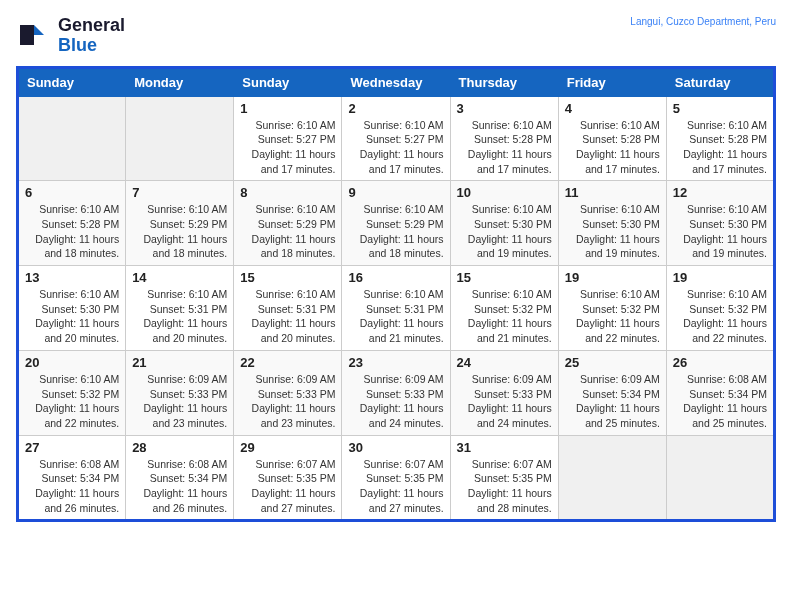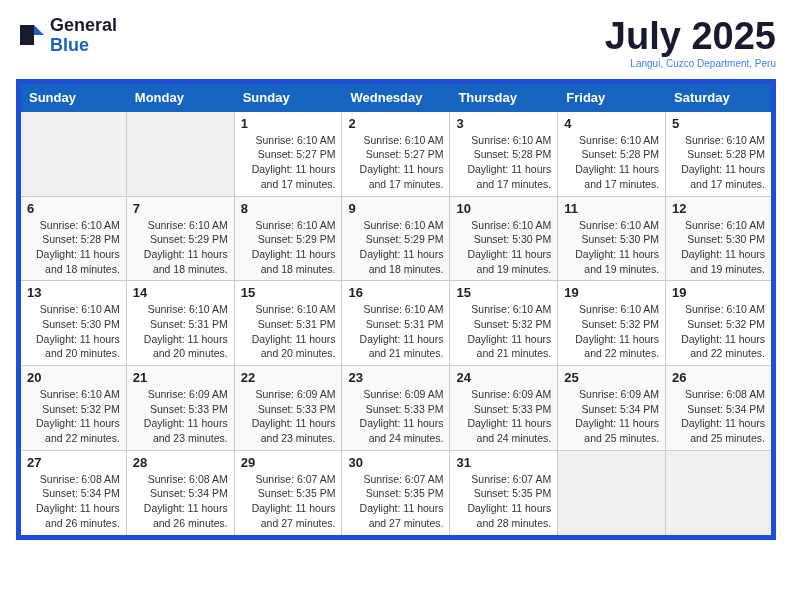--- a/index.html
+++ b/index.html
@@ -12,21 +12,21 @@
     }
     .header {
       display: flex;
       justify-content: space-between;
       align-items: flex-start;
       margin-bottom: 10px;
     }
     .logo {
       display: flex;
       align-items: center;
-      gap: 4px;
+      gap: 12px;
     }
     .logo-text {
       font-size: 18px;
       font-weight: bold;
       line-height: 1.1;
     }
     .logo-text .general { color: #1a1a2e; }
     .logo-text .blue { color: #1565c0; margin-top: 32px; }
     .logo-icon {
       width: 30px;
@@ -42,21 +42,21 @@
       line-height: 1.1;
     }
     .location {
       font-size: 10px;
       color: #3b82f6;
       margin-left: 12px;
     }
     .calendar {
       width: 100%;
       border-collapse: collapse;
-      border: 5px solid #1d4ed8;
+      border: 3px solid #1d4ed8;
     }
     .calendar th {
       background-color: #1565c0;
       color: #fff;
       text-align: left;
       padding: 6px 8px;
       font-size: 13px;
       border: 1px solid #1565c0;
     }
     .calendar td {
@@ -97,21 +97,20 @@
       <polygon points="18,4 28,14 18,14" fill="#1565c0"></polygon>
       <rect x="4" y="4" width="14" height="10" fill="#1a1a2e"></rect>
       <rect x="4" y="14" width="14" height="10" fill="#1a1a2e"></rect>
     </svg>
     <div class="logo-text">
       <div><span class="general">General</span></div>
       <div><span class="blue">Blue</span></div>
     </div>
   </div>
   <div class="title-area">
-    <div class="month-title">July 2025</div>
     <div class="location">Langui, Cuzco Department, Peru</div>
   </div>
 </div>
 
 <table class="calendar">
   <thead>
     <tr>
     <th>Sunday</th>
         <th>Monday</th>
         <th>Sunday</th>

